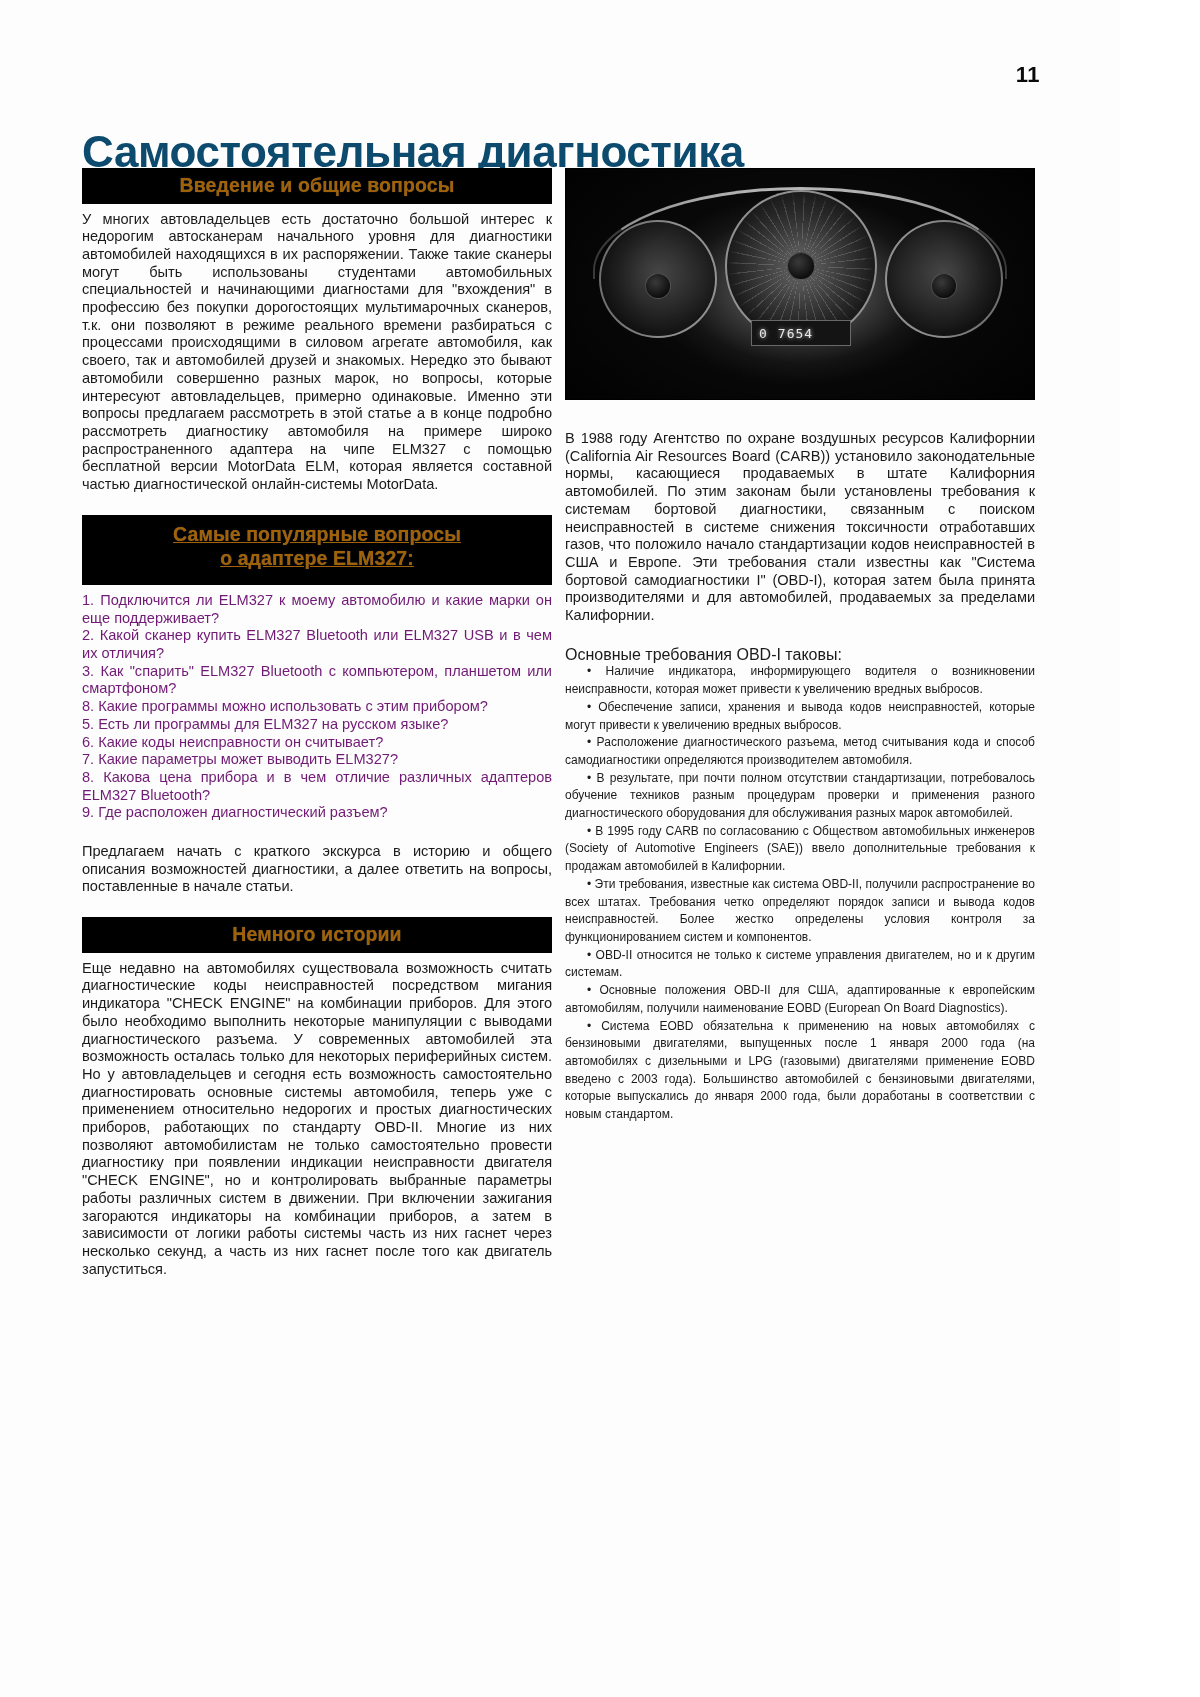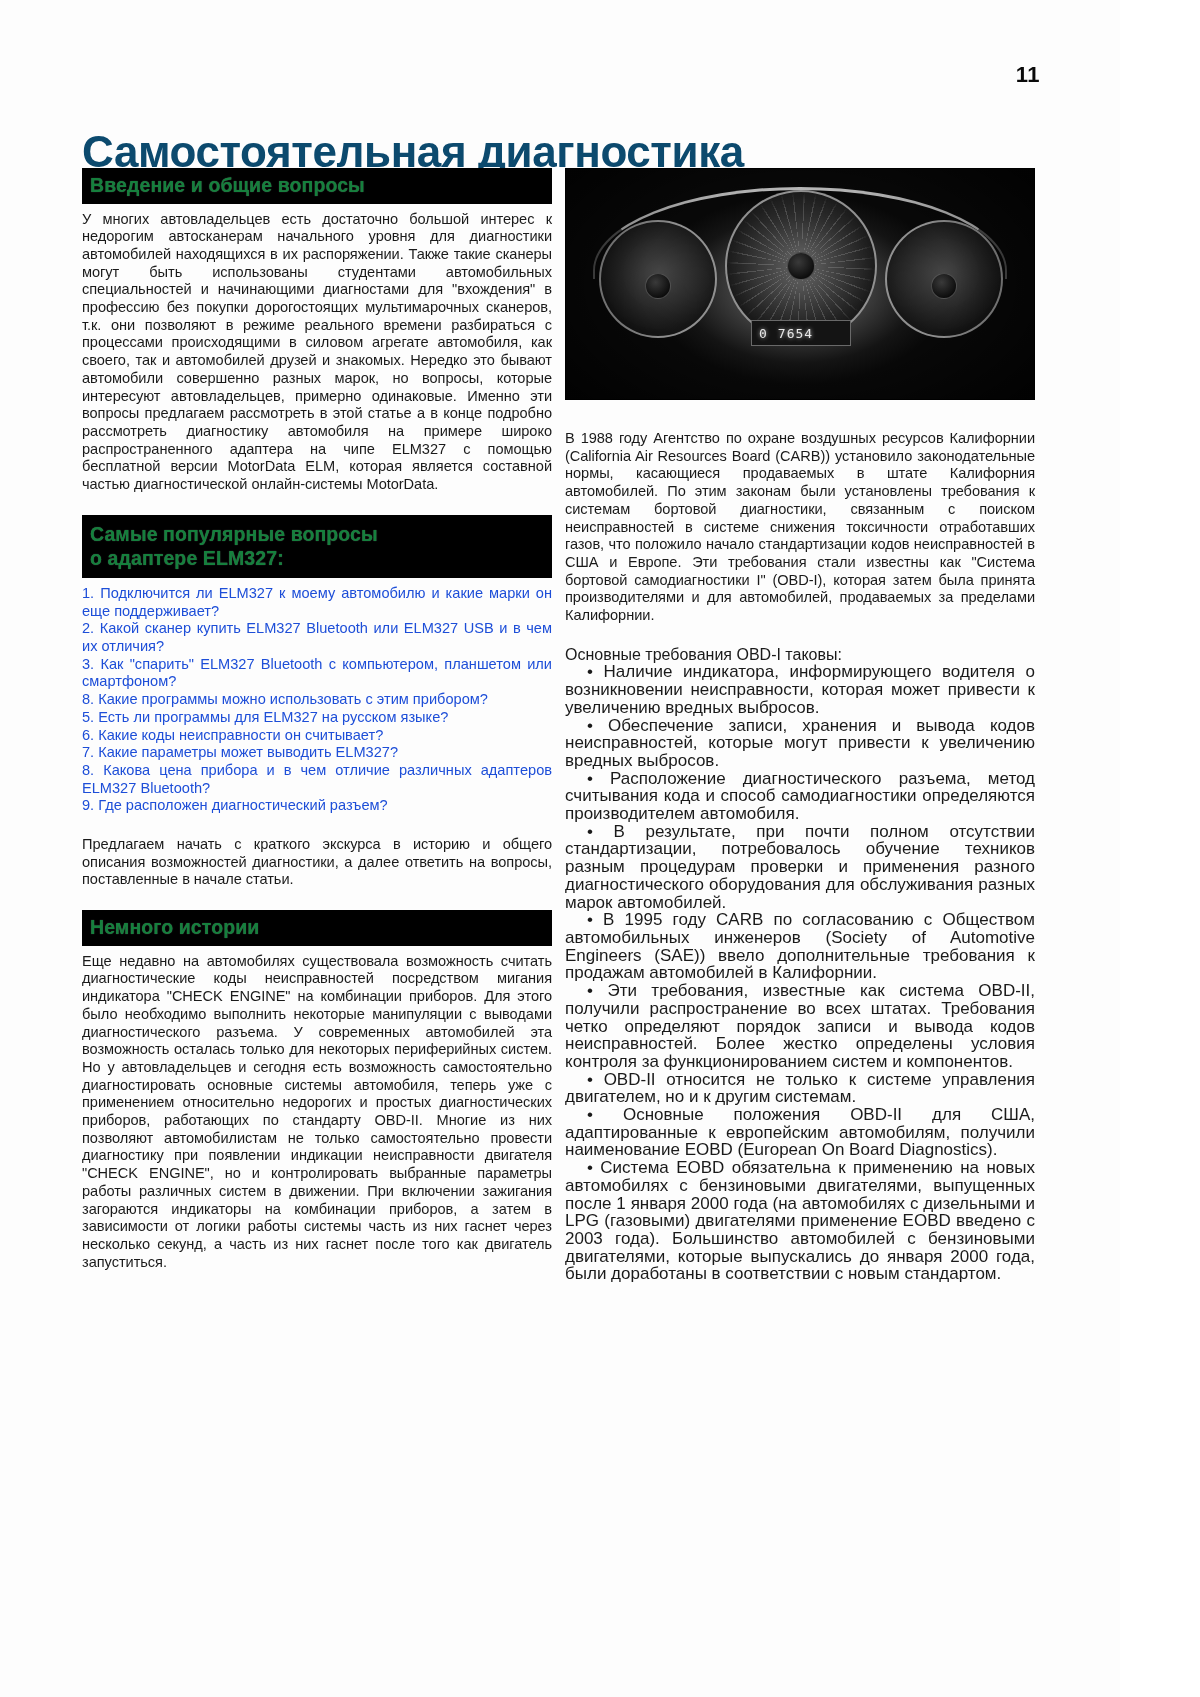--- a/index.html
+++ b/index.html
@@ -45,54 +45,55 @@
   .col {
     position: absolute;
     top: 168px;
     width: 470px;
   }
   .col-left  { left: 82px; }
   .col-right { left: 565px; }
 
   .band {
     background: #000000;
-    color: #15803d;
+    color: #a16207;
+    text-align: center;
     font-weight: bold;
     font-size: 19.5px;
     line-height: 1.26;
     padding: 5px 8px 6px 8px;
     letter-spacing: 0.1px;
     margin: 0 0 7px 0;
     text-shadow: 0 0 1px rgba(255,255,255,0.35);
   }
-  .band.two-line { padding: 7px 8px 7px 8px; }
+  .band.two-line { padding: 7px 8px 14px 8px; text-decoration: underline; }
 
   p.body {
     margin: 0 0 0 0;
     font-size: 14.6px;
     line-height: 17.7px;
     text-align: justify;
     text-justify: inter-word;
     color: #1a1a1a;
     letter-spacing: -0.05px;
     font-weight: 500;
   }
   p.tight { margin-top: 0; }
 
   ol.qlist, ul.blist { margin: 0; padding: 0; list-style: none; }
   ol.qlist li {
     font-size: 14.6px;
     line-height: 17.7px;
     text-align: justify;
-    color: #1d4ed8;
+    color: #701a75;
     font-weight: 500;
     margin: 0;
   }
   ul.blist li {
-    font-size: 17px;
+    font-size: 12px;
     line-height: 17.7px;
     text-align: justify;
     color: #1a1a1a;
     font-weight: 500;
     margin: 0;
     text-indent: 22px;
   }
   .lead-in {
     font-size: 16px;
     line-height: 17.7px;

